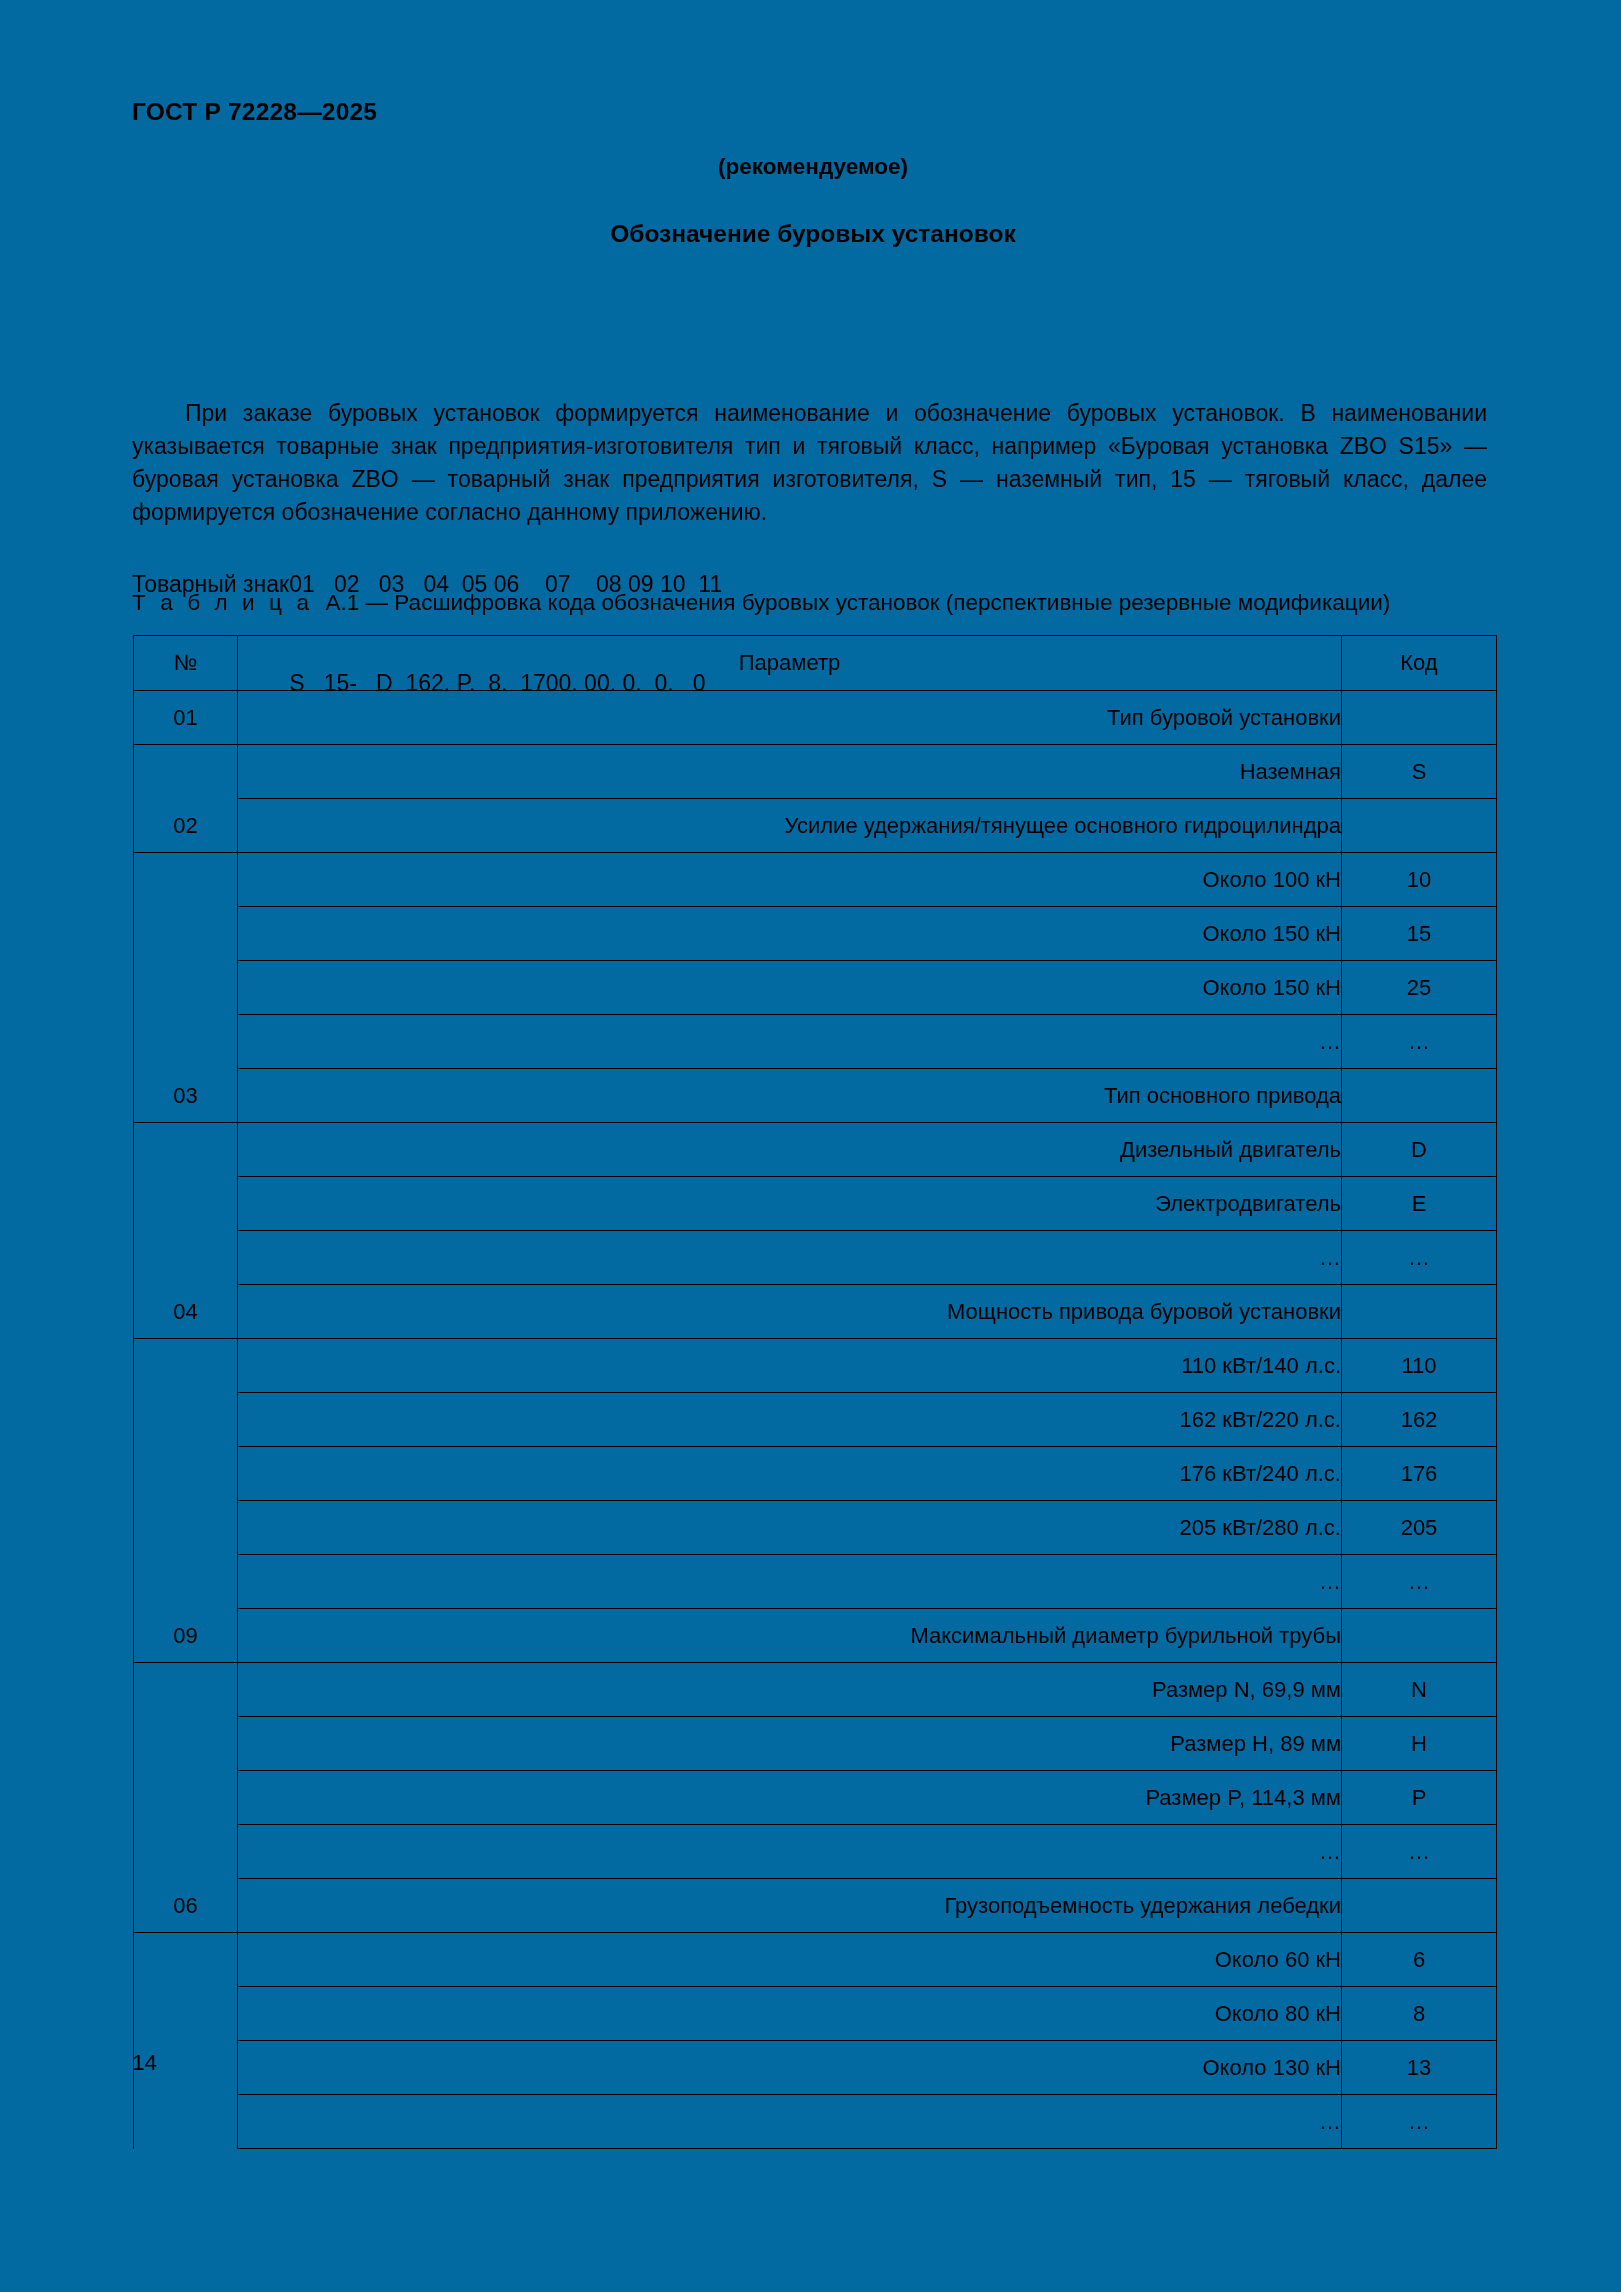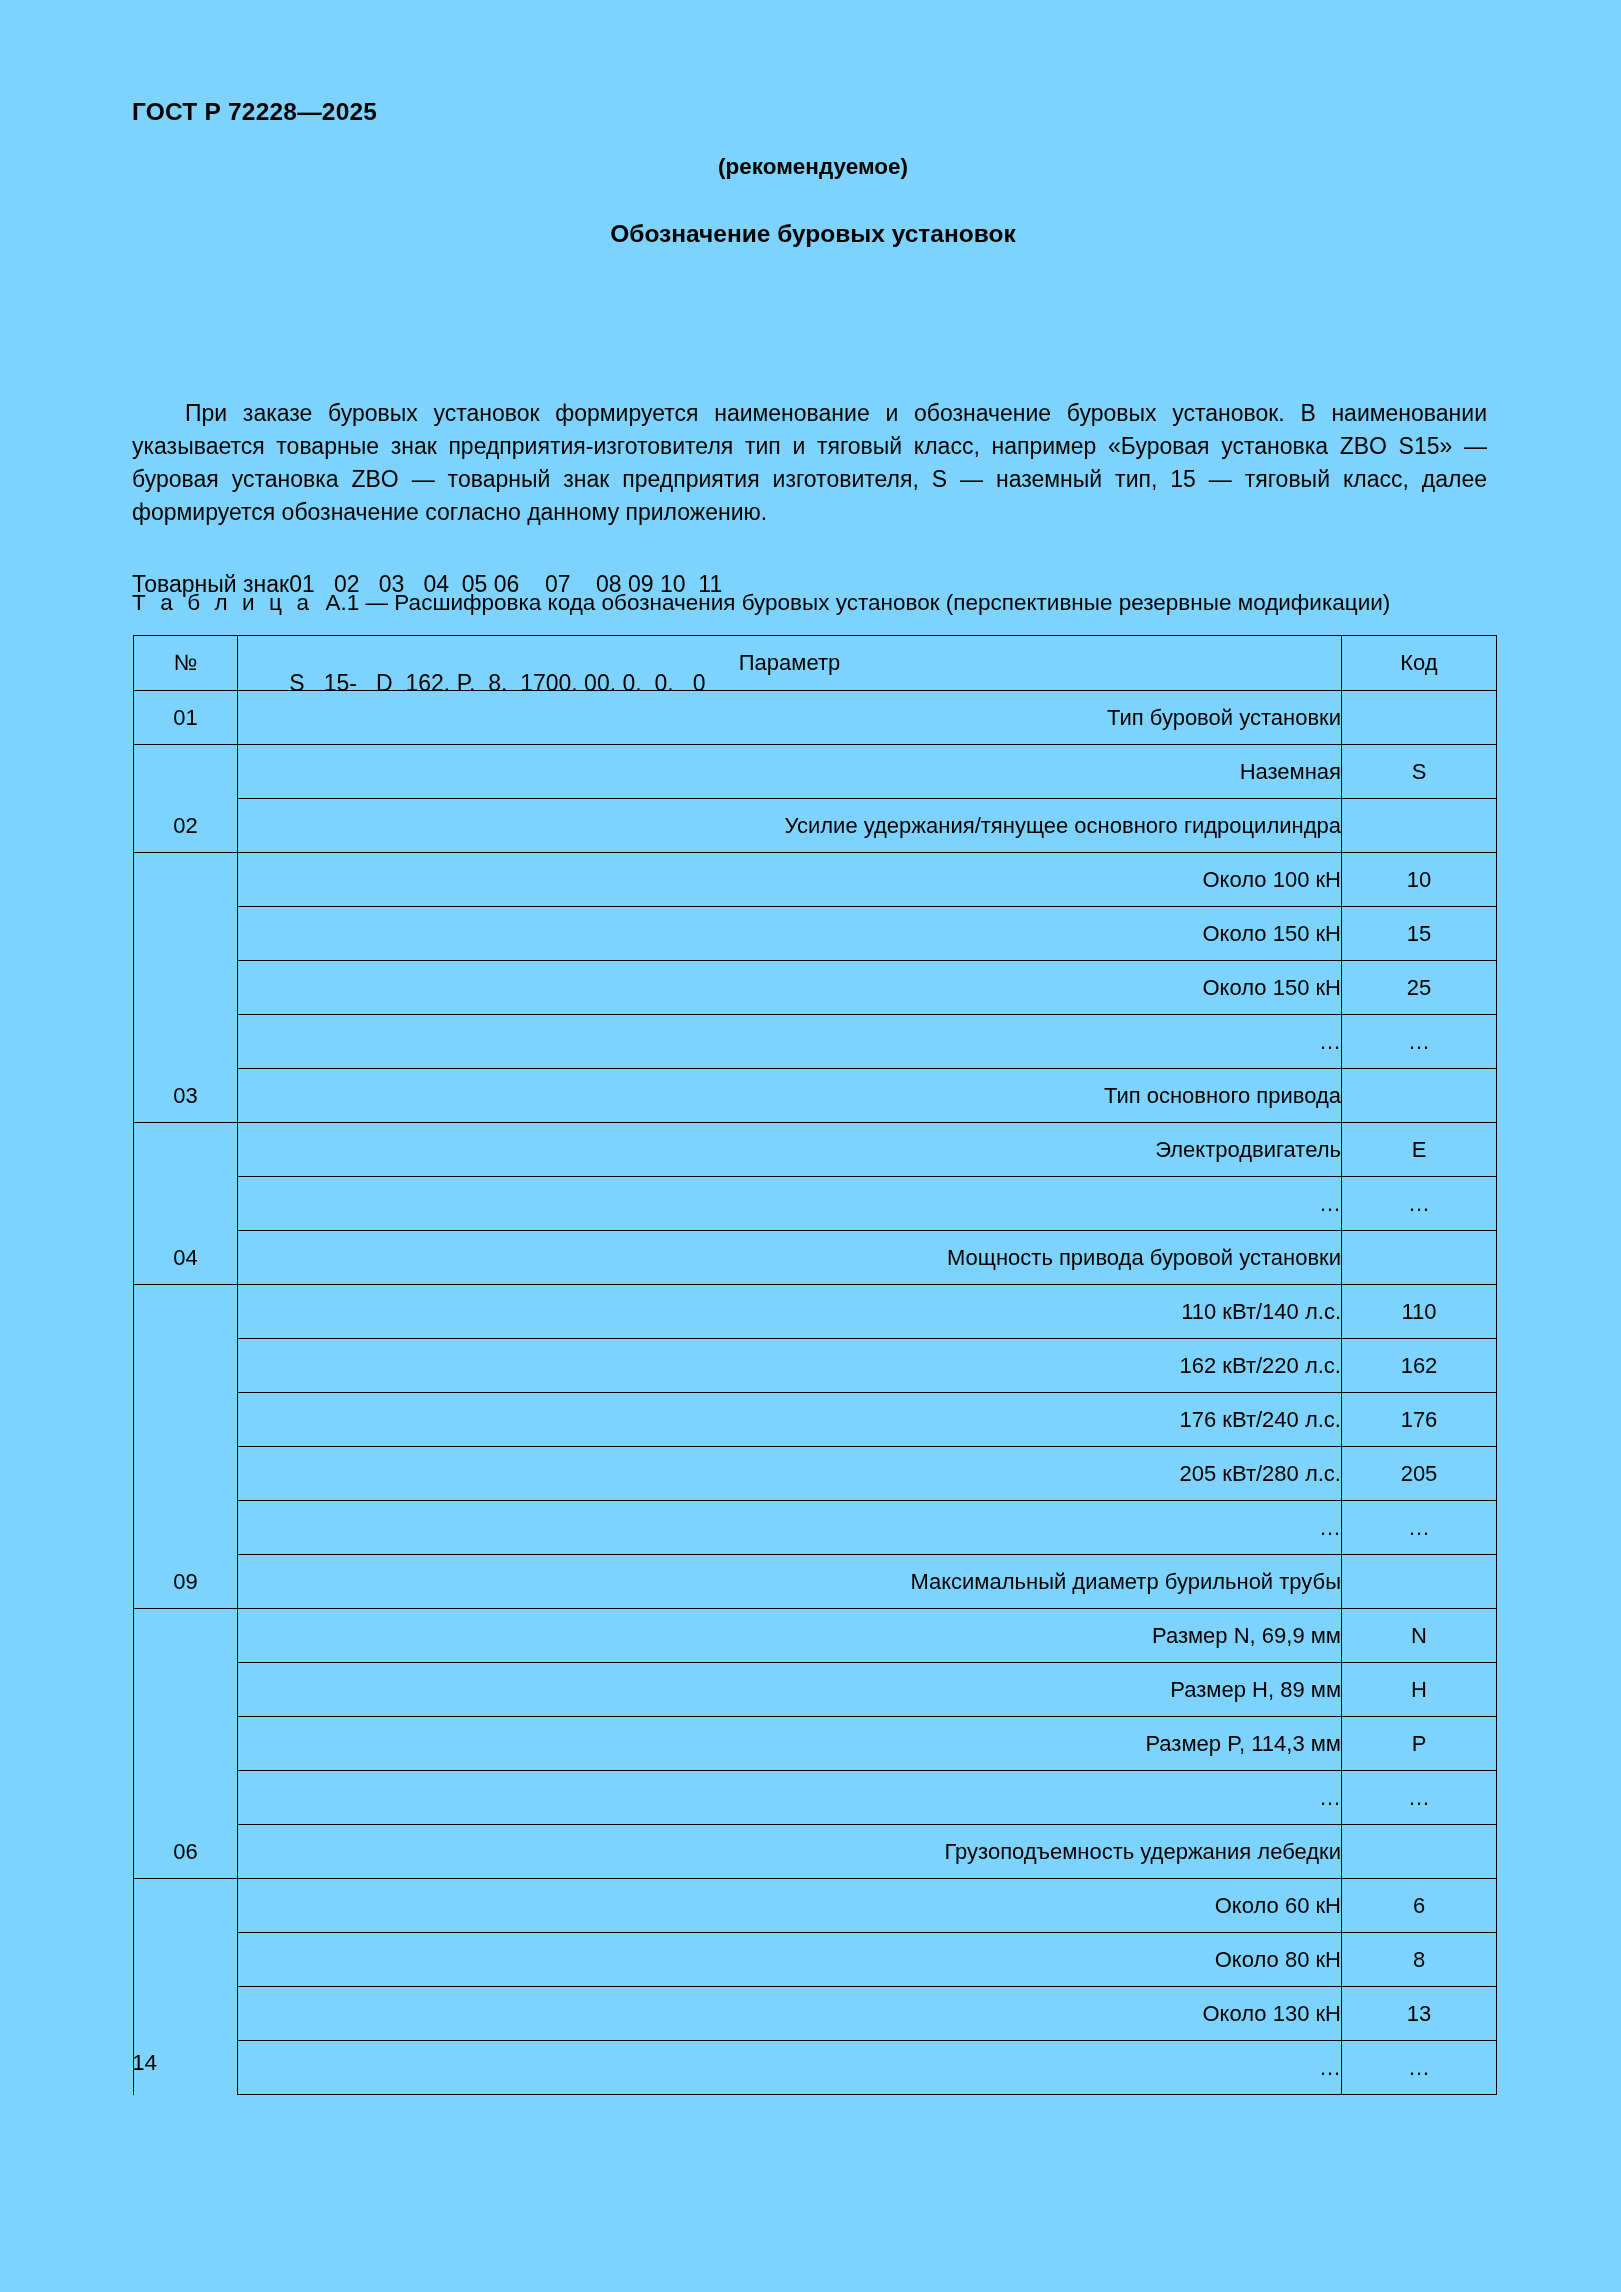--- a/index.html
+++ b/index.html
@@ -9,21 +9,21 @@
   }
   body {
     font-family: "Liberation Sans", sans-serif;
     color: #000000;
     -webkit-font-smoothing: antialiased;
   }
   .page {
     position: relative;
     width: 1621px;
     height: 2293px;
-    background: #7dd3fc;
+    background: #0369a1;
     overflow: hidden;
     box-sizing: border-box;
   }
 
   
   .running-head {
     position: absolute;
     left: 132px;
     top: 98px;
     font-size: 24.5px;
@@ -219,20 +219,25 @@
             <td class="param sub">…</td>
             <td class="code">…</td>
           </tr>
           <tr>
             <td class="num">03</td>
             <td class="param">Тип основного привода</td>
             <td class="code"></td>
           </tr>
           <tr>
             <td class="num blank"></td>
+            <td class="param sub">Дизельный двигатель</td>
+            <td class="code">D</td>
+          </tr>
+          <tr>
+            <td class="num blank"></td>
             <td class="param sub">Электродвигатель</td>
             <td class="code">E</td>
           </tr>
           <tr>
             <td class="num blank"></td>
             <td class="param sub">…</td>
             <td class="code">…</td>
           </tr>
           <tr>
             <td class="num">04</td>

